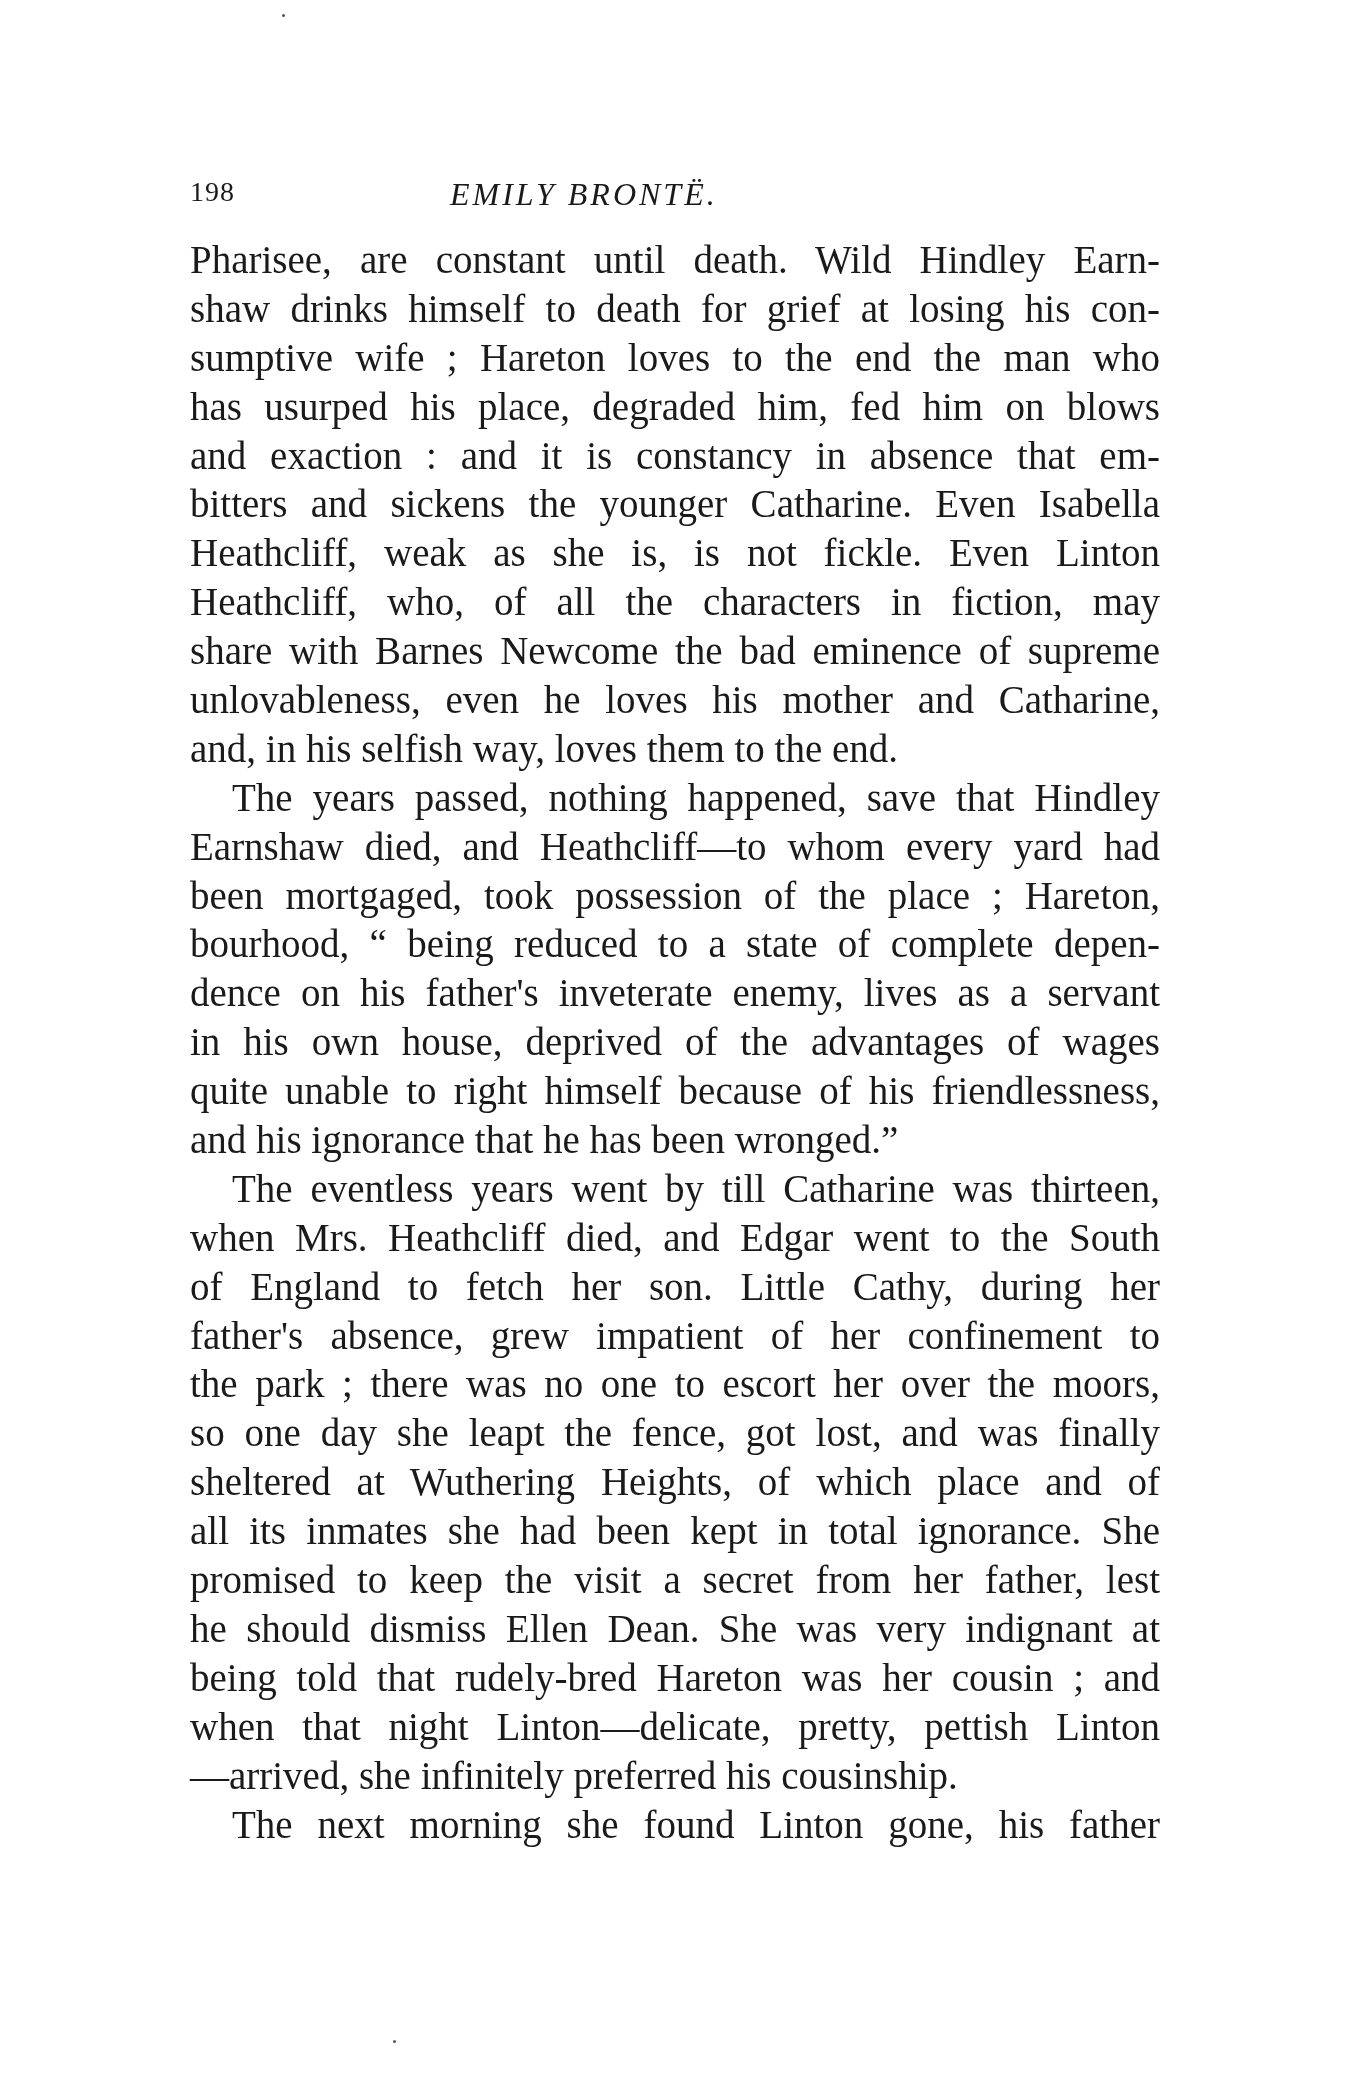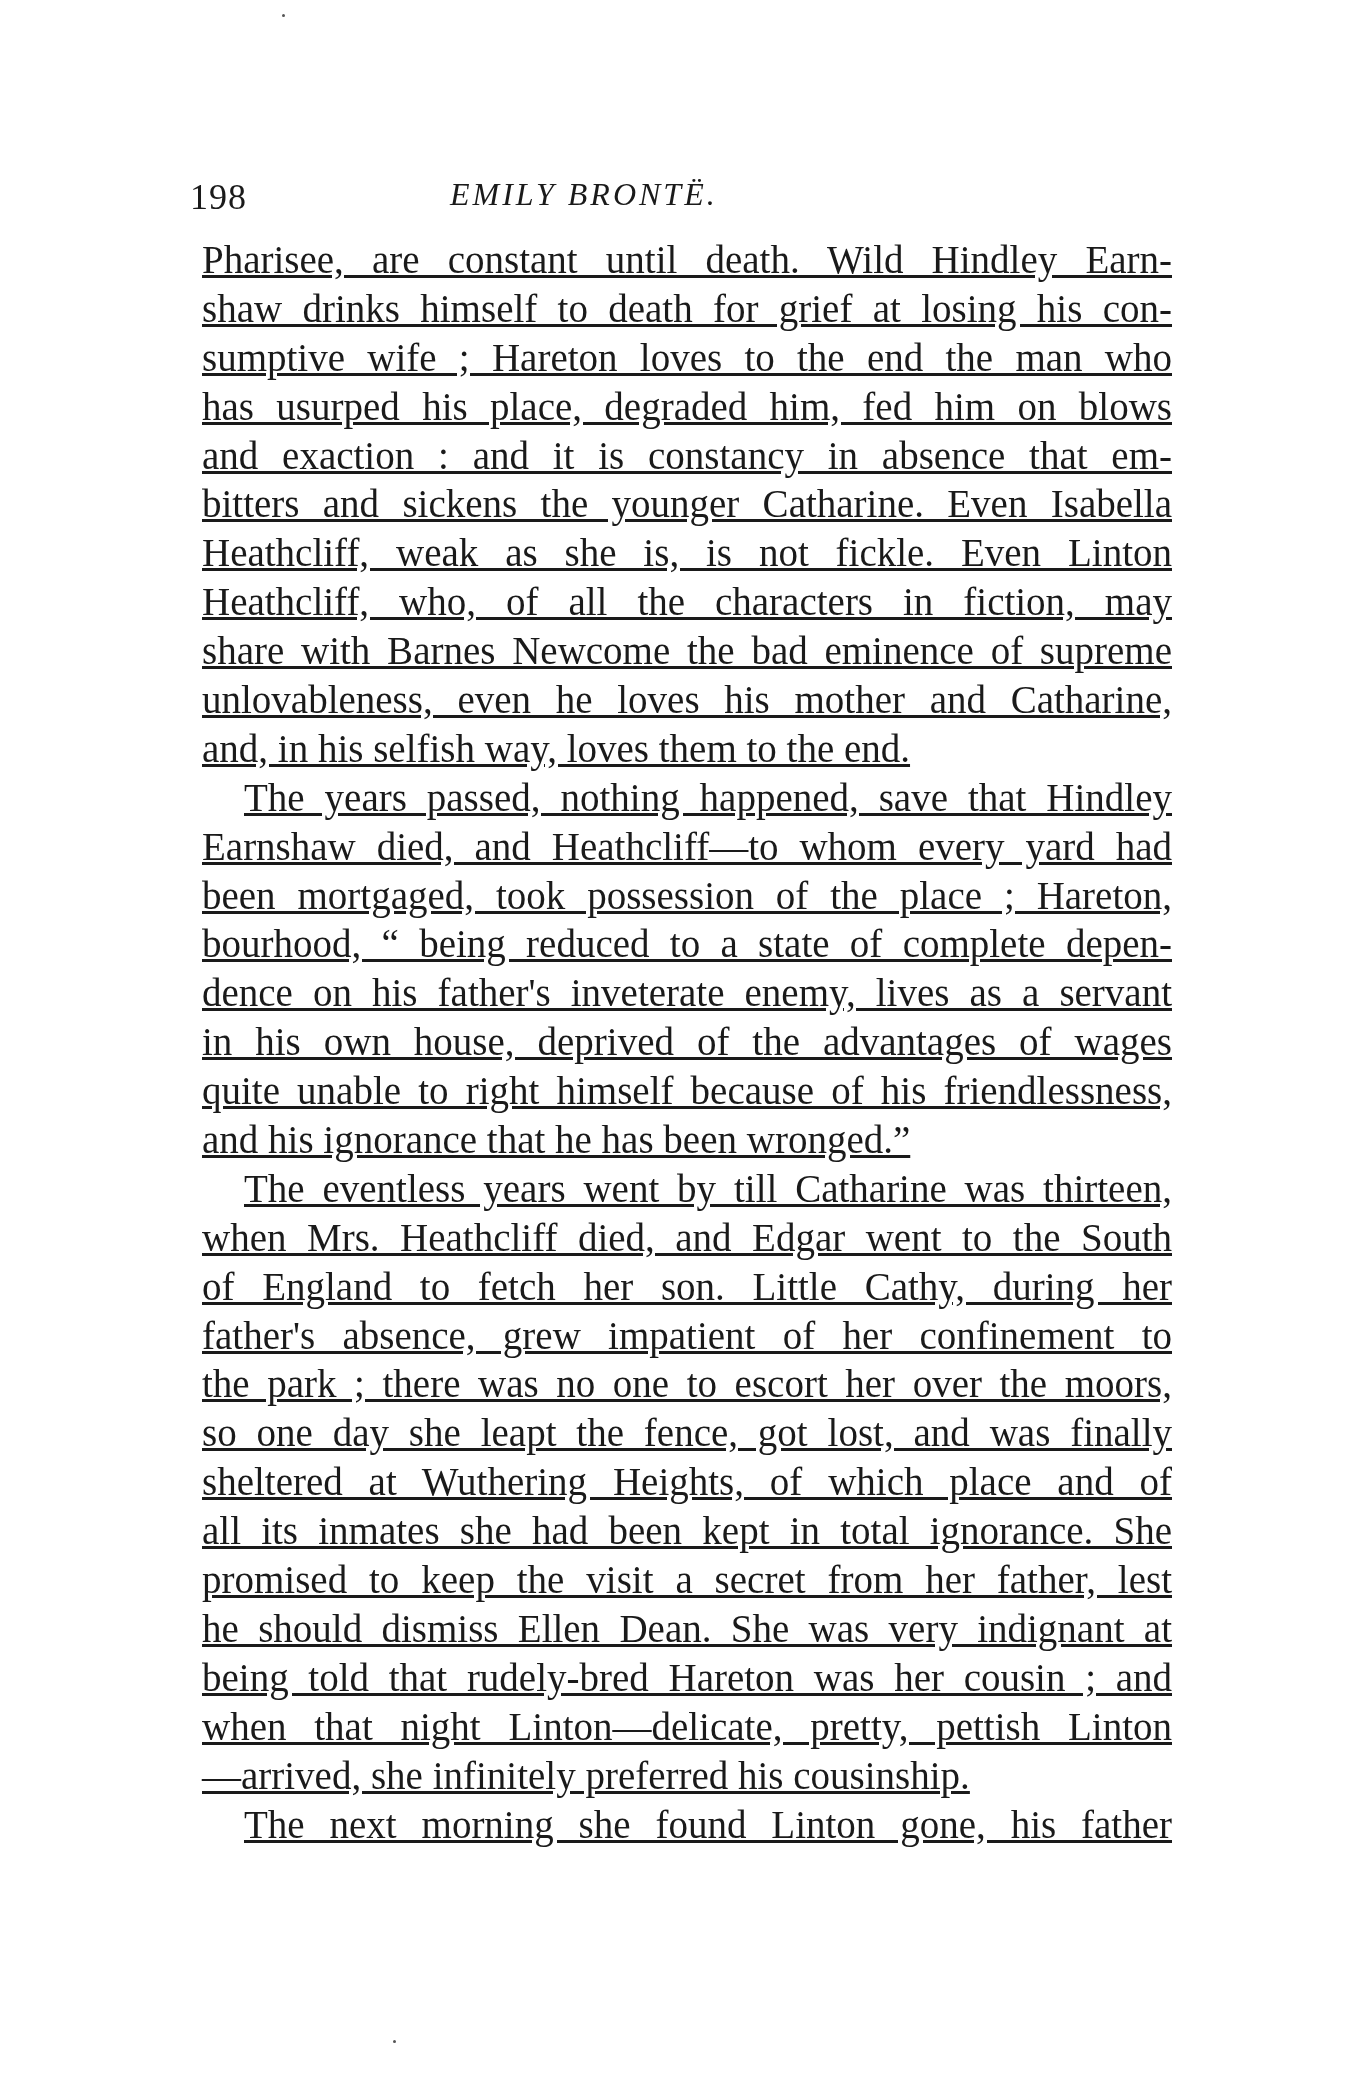--- a/index.html
+++ b/index.html
@@ -26,39 +26,38 @@
       position: absolute;
       top: 176px;
       left: 190px;
       width: 970px;
       height: 50px;
     }
     .page-number {
       position: absolute;
       left: 0;
       top: 0;
-      font-size: 36px;
+      font-size: 28px;
       letter-spacing: 1px;
     }
     .header-title {
       position: absolute;
       left: 260px;
       top: 0;
       width: 460px;
       text-align: left;
       font-style: italic;
       font-size: 32px;
       letter-spacing: 3px;
     }
     .body-text {
       position: absolute;
       top: 236px;
-      left: 202px;
+      left: 190px;
       width: 970px;
-      text-decoration: underline;
     }
     .line {
       height: 48.9px;
       line-height: 48.9px;
       font-size: 39px;
       white-space: nowrap;
       text-align: justify;
       text-align-last: justify;
       display: block;
     }

